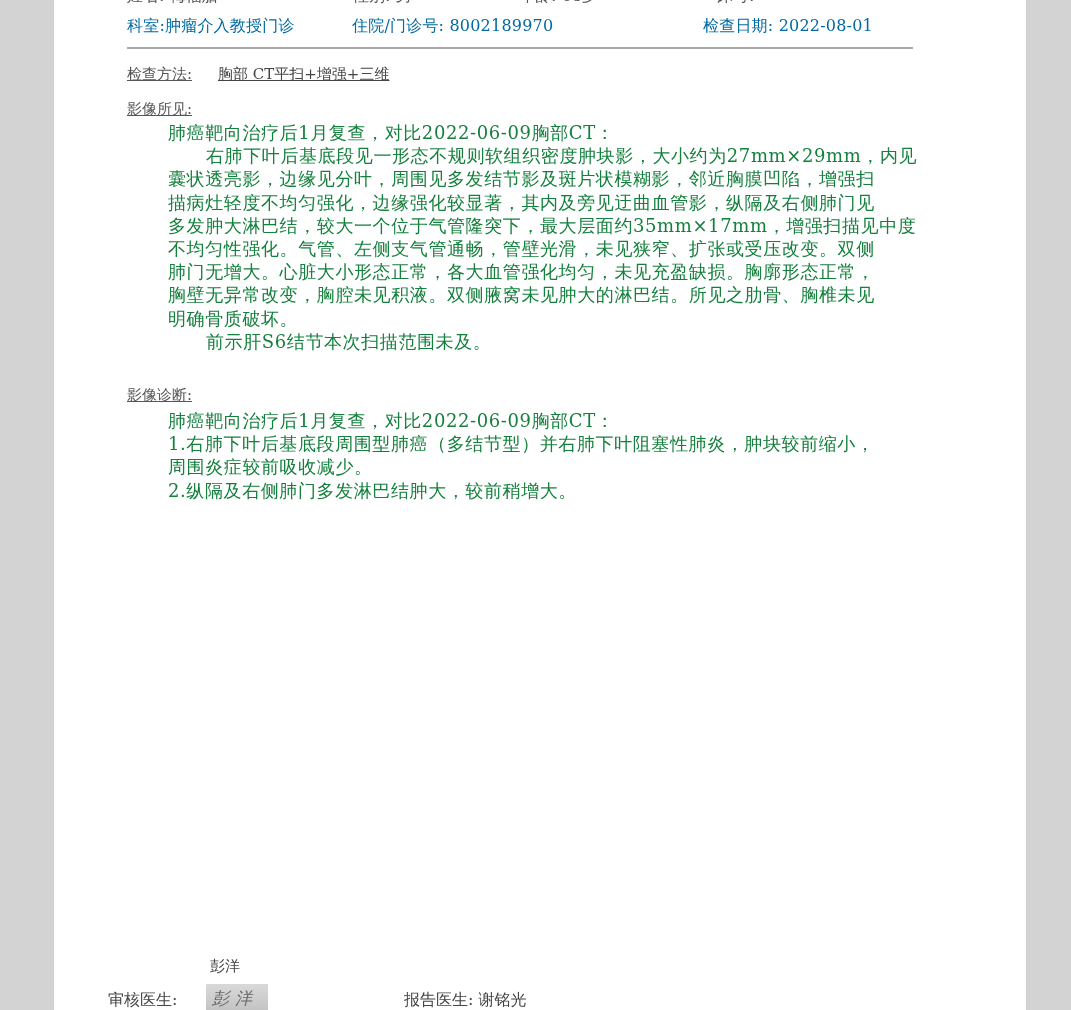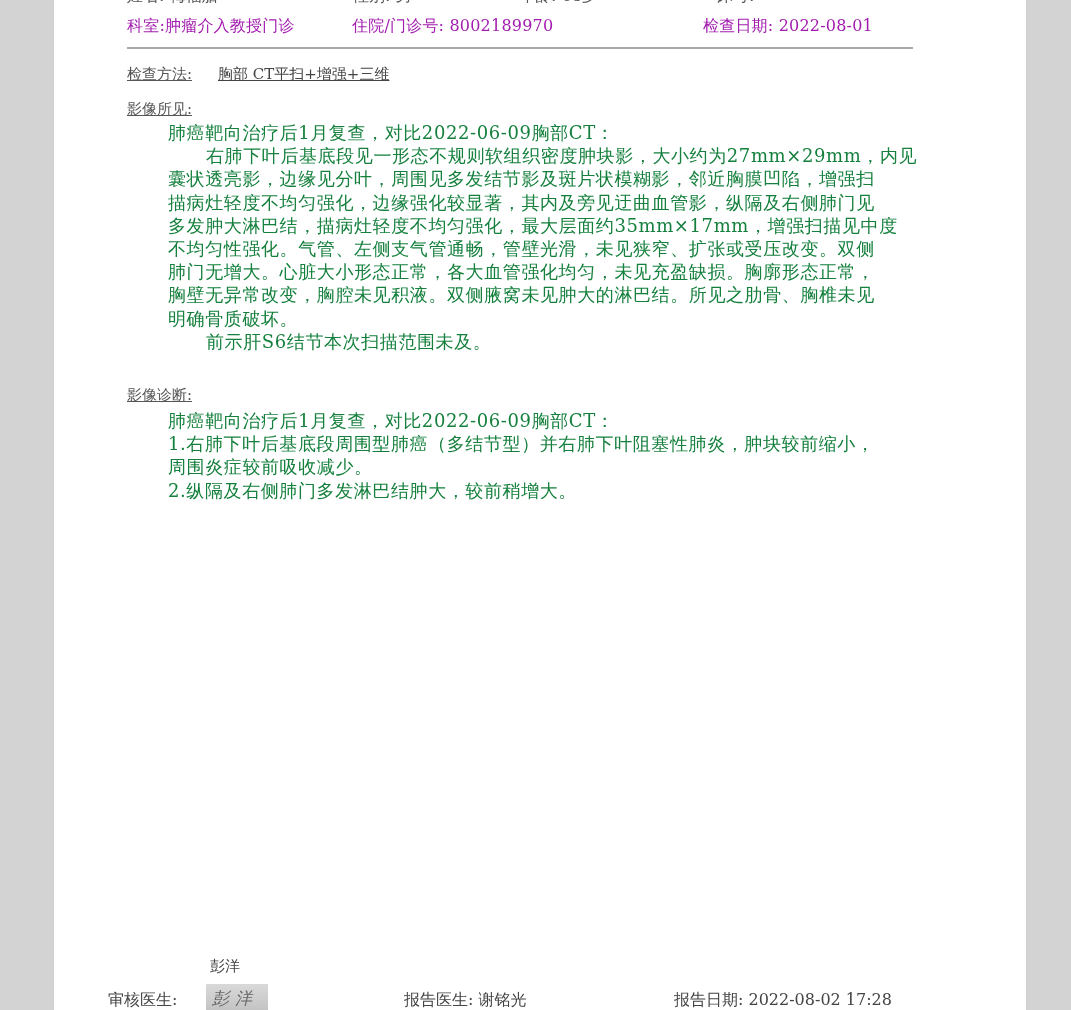--- a/index.html
+++ b/index.html
@@ -33,21 +33,21 @@
       font-size: 16px;
       color: #555;
       white-space: nowrap;
       display: flex;
     }
     .clipped-row span { position: absolute; }
     .hdr-row {
       position: absolute;
       top: 16px;
       font-size: 16px;
-      color: #a21caf;
+      color: #0369a1;
       white-space: nowrap;
       letter-spacing: 0.2px;
     }
     .rule {
       position: absolute;
       left: 127px;
       top: 47px;
       width: 786px;
       height: 0;
       border-top: 2px solid #a8a8a8;
@@ -130,21 +130,21 @@
 
   <div class="label-sm" style="left:73px; top:65px;">检查方法:</div>
   <div class="method-val" style="left:164px;text-decoration:underline;">胸部 CT平扫+增强+三维</div>
 
   <div class="label-sm" style="left:73px; top:100px;">影像所见:</div>
   <div class="para" style="left:114px; top:121px;">
     <span class="line">肺癌靶向治疗后1月复查，对比2022-06-09胸部CT：</span>
     <span class="line indent">右肺下叶后基底段见一形态不规则软组织密度肿块影，大小约为27mm×29mm，内见</span>
     <span class="line">囊状透亮影，边缘见分叶，周围见多发结节影及斑片状模糊影，邻近胸膜凹陷，增强扫</span>
     <span class="line">描病灶轻度不均匀强化，边缘强化较显著，其内及旁见迂曲血管影，纵隔及右侧肺门见</span>
-    <span class="line">多发肿大淋巴结，描病灶轻度不均匀强化，最大层面约35mm×17mm，增强扫描见中度</span>
+    <span class="line">多发肿大淋巴结，较大一个位于气管隆突下，最大层面约35mm×17mm，增强扫描见中度</span>
     <span class="line">不均匀性强化。气管、左侧支气管通畅，管壁光滑，未见狭窄、扩张或受压改变。双侧</span>
     <span class="line">肺门无增大。心脏大小形态正常，各大血管强化均匀，未见充盈缺损。胸廓形态正常，</span>
     <span class="line">胸壁无异常改变，胸腔未见积液。双侧腋窝未见肿大的淋巴结。所见之肋骨、胸椎未见</span>
     <span class="line">明确骨质破坏。</span>
     <span class="line indent">前示肝S6结节本次扫描范围未及。</span>
   </div>
 
   <div class="label-sm" style="left:73px; top:386px;">影像诊断:</div>
   <div class="para" style="left:114px; top:409px;">
     <span class="line">肺癌靶向治疗后1月复查，对比2022-06-09胸部CT：</span>
@@ -153,17 +153,13 @@
     <span class="line">2.纵隔及右侧肺门多发淋巴结肿大，较前稍增大。</span>
   </div>
 
   <div class="footer-text" style="left:156px; top:957px; font-size:15px;">彭洋</div>
   <div class="footer-text" style="left:54px; top:990px;">审核医生:</div>
   <div class="sig-img" style="left:152px;">彭洋</div>
   <div class="footer-text" style="left:350px; top:990px;text-align:right;">
     <span>报告医生:</span>
     <span>谢铭光</span>
   </div>
-  <div class="footer-text" style="left:620px; top:990px;">
-    <span>报告日期:</span>
-    <span>2022-08-02 17:28</span>
-  </div>
 </div>
 
 </body></html>

